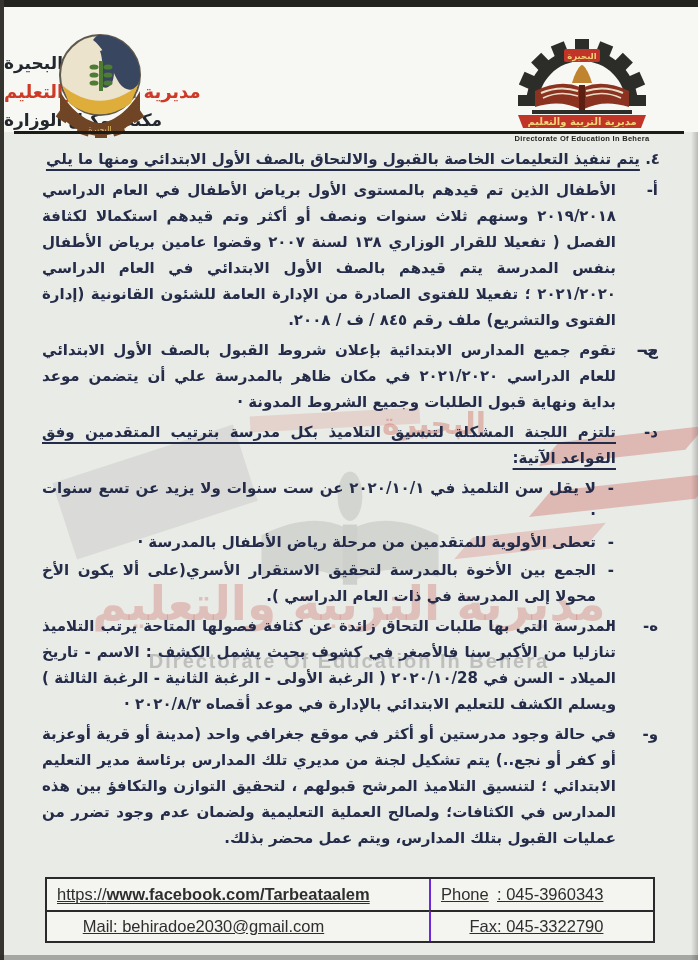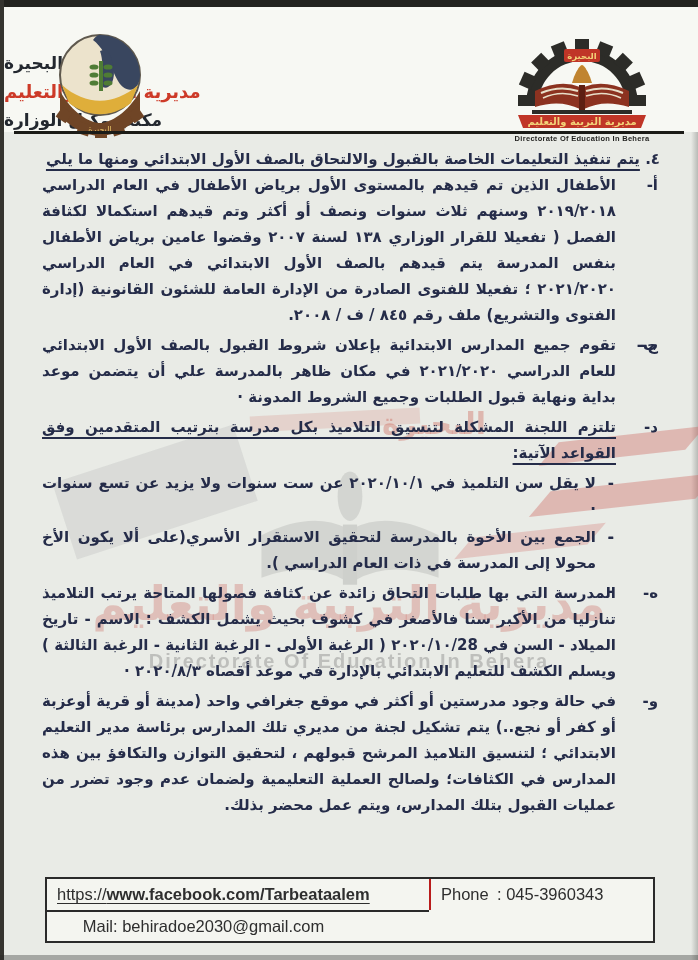--- a/index.html
+++ b/index.html
@@ -38,35 +38,35 @@
   .streak{position:absolute;background:rgba(203,84,80,.34);}
   .s1{top:434px;left:556px;width:132px;height:24px;transform:skewX(-44deg) rotate(-7deg);}
   .s2{top:482px;left:548px;width:150px;height:26px;transform:skewX(-44deg) rotate(-7deg);}
   .s3{top:530px;left:470px;width:120px;height:22px;transform:skewX(-44deg) rotate(-7deg);opacity:.7;}
   .s4{top:452px;left:60px;width:190px;height:80px;background:rgba(70,70,76,.09);transform:rotate(-18deg);}
   .s5{top:412px;left:250px;width:170px;height:16px;background:rgba(198,62,50,.14);transform:rotate(-3deg);}
 
   
   .doc-body{position:absolute;top:146px;right:38px;left:42px;z-index:2;direction:rtl;
             text-align:justify;color:#252c49;font-weight:bold;font-size:15px;line-height:26px;}
-  .intro{}
+  .intro{margin-bottom:5px;}
   .u{text-decoration:underline;text-underline-offset:5px;text-decoration-thickness:1.5px;}
   .item{position:relative;padding-right:44px;margin-bottom:4px;}
   .item .marker{position:absolute;right:2px;top:0;}
   .bullets{margin-bottom:4px;}
   .bullet{position:relative;padding-right:64px;margin-bottom:2px;}
   .bullet .marker{position:absolute;right:46px;top:0;}
 
   
   .footer{position:absolute;left:45px;top:877px;width:606px;height:62px;z-index:2;
           border:2px solid #2a2a2a;background:#f4f5f0;display:grid;
           grid-template-columns:382px 1fr;grid-template-rows:1fr 1fr;
           font-family:"Liberation Sans",sans-serif;font-size:16.5px;color:#2e2e2e;}
-  .cell{display:flex;align-items:center;padding:8px 10px;white-space:nowrap;overflow:hidden;}
-  .cell.col2{border-left:2px solid #b91c1c;}
+  .cell{display:flex;align-items:center;padding:8px 10px;white-space:nowrap;overflow:hidden;text-decoration:underline;}
+  .cell.col2{border-left:2px solid #6d28d9;}
   .cell.row2{border-top:2px solid #2a2a2a;text-align:right;}
   .fb-link{text-decoration:underline;text-underline-offset:3px;}
   .fb-bold{font-weight:bold;}
   .lbl{display:inline-block;width:56px;}
 </style>
 </head>
 <body>
 
 <div class="page">
   <div class="edge-top"></div>
@@ -196,20 +196,21 @@
       <span class="u">تلتزم اللجنة المشكلة لتنسيق التلاميذ بكل مدرسة بترتيب المتقدمين وفق القواعد الآتية:</span>
     </div>
 
     <div class="bullets">
       <div class="bullet">
         <span class="marker">-</span>
         <span>لا يقل سن التلميذ في ٢٠٢٠/١٠/١ عن ست سنوات ولا يزيد عن تسع سنوات ·</span>
       </div>
       <div class="bullet">
         <span class="marker">-</span>
+        <span>تعطى الأولوية للمتقدمين من مرحلة رياض الأطفال بالمدرسة ·</span>
       </div>
       <div class="bullet">
         <span class="marker">-</span>
         <span>الجمع بين الأخوة بالمدرسة لتحقيق الاستقرار الأسري(على ألا يكون الأخ محولا إلى المدرسة في ذات العام الدراسي ).</span>
       </div>
       <div class="bullet">
         <span class="marker">-</span>
       </div>
     </div>
 
@@ -231,14 +232,18 @@
       </span>
     </div>
     <div class="cell col2">
       <span class="lbl">Phone</span>
       <span>: 045-3960343</span>
     </div>
     <div class="cell row2">
       <span class="lbl">Mail</span>
       <span>: behiradoe2030@gmail.com</span>
     </div>
+    <div class="cell col2 row2">
+      <span class="lbl">Fax</span>
+      <span>: 045-3322790</span>
+    </div>
   </div>
 </div>
 
 </body></html>

